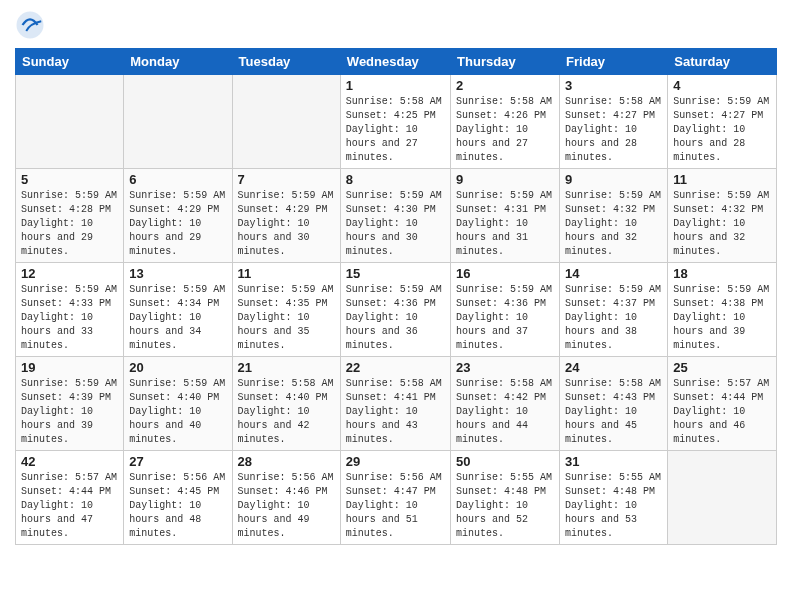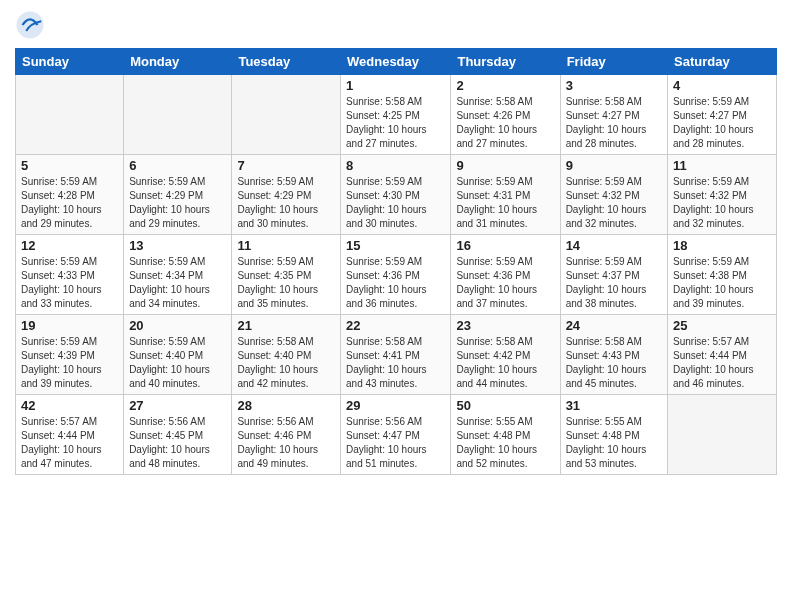--- a/index.html
+++ b/index.html
@@ -84,20 +84,21 @@
     .day-num {
       font-size: 13px;
       font-weight: bold;
       color: #222;
       margin-bottom: 2px;
     }
     .day-info {
       font-size: 10px;
       color: #333;
       line-height: 1.4;
+      font-family: Liberation Mono, monospace;
     }
   </style>
 </head>
 <body>
 
 <div class="container">
   <div class="header">
     <div class="logo">
       <svg class="logo-icon" viewBox="0 0 40 40">
         <circle cx="20" cy="20" r="18" fill="#1565c0" opacity="0.15"></circle>

